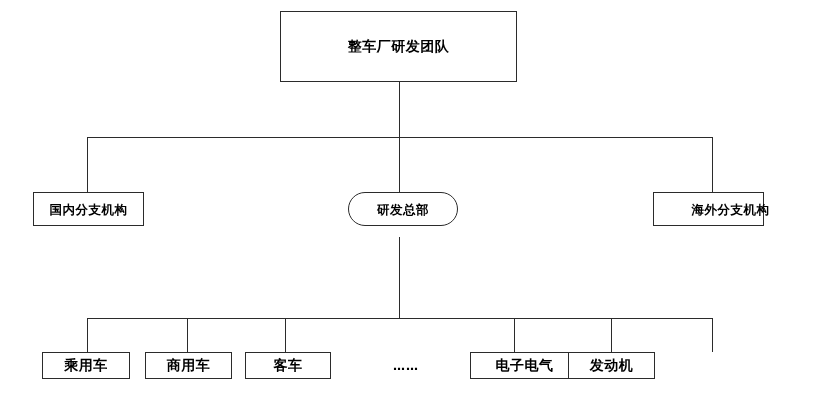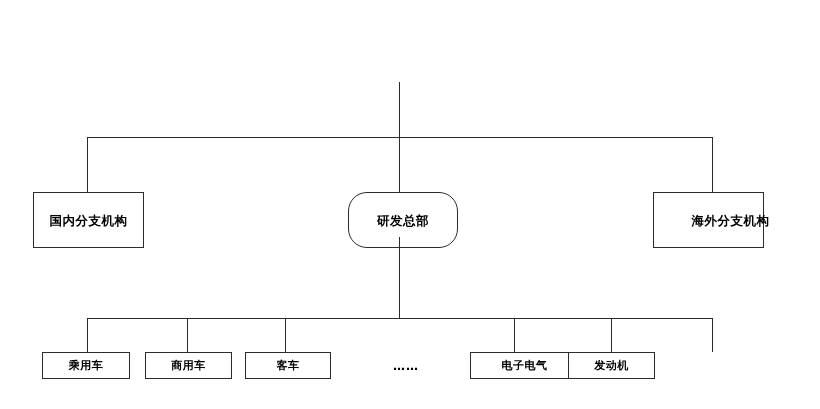--- a/index.html
+++ b/index.html
@@ -44,31 +44,31 @@
   }
   .node.root {
     left: 280px;
     top: 11px;
     width: 237px;
     height: 71px;
     font-size: 14px;
   }
   .node.mid {
     top: 192px;
-    height: 56px;
+    height: 34px;
     font-size: 12.5px;
   }
   .node.mid.m0 { left: 33px;  width: 111px; }
   .node.mid.m1 { left: 348px; width: 110px; border-radius: 19px; }
   .node.mid.m2 { left: 653px; width: 111px; padding-left: 44px; }
 
   .node.leaf {
     top: 352px;
     height: 27px;
-    font-size: 11px;
+    font-size: 14px;
   }
   .node.leaf.l0 { left: 42px;  width: 88px; }
   .node.leaf.l1 { left: 145px; width: 87px; }
   .node.leaf.l2 { left: 245px; width: 86px; }
   .node.leaf.l3 { left: 470px; width: 109px; }
   .node.leaf.l4 { left: 568px; width: 87px; }
   .node.leaf.l5 { left: 668px; width: 88px; }
 
   
   .ellipsis {
@@ -84,20 +84,21 @@
     font-size: 12px;
     font-weight: bold;
     letter-spacing: 1px;
   }
 </style>
 </head>
 <body>
 
 <div id="canvas">
 
+  <div class="node root">整车厂研发团队</div>
 
   <div class="line vline" style="left:399px; top:82px; height:56px;"></div>
 
   <div class="line hline" style="left:87px; top:137px; width:626px;"></div>
 
   <div class="line vline" style="left:87px; top:137px; height:55px;"></div>
   <div class="line vline" style="left:399px; top:137px; height:55px;"></div>
   <div class="line vline" style="left:712px; top:137px; height:55px;"></div>
 
   <div class="node mid m0">国内分支机构</div>

